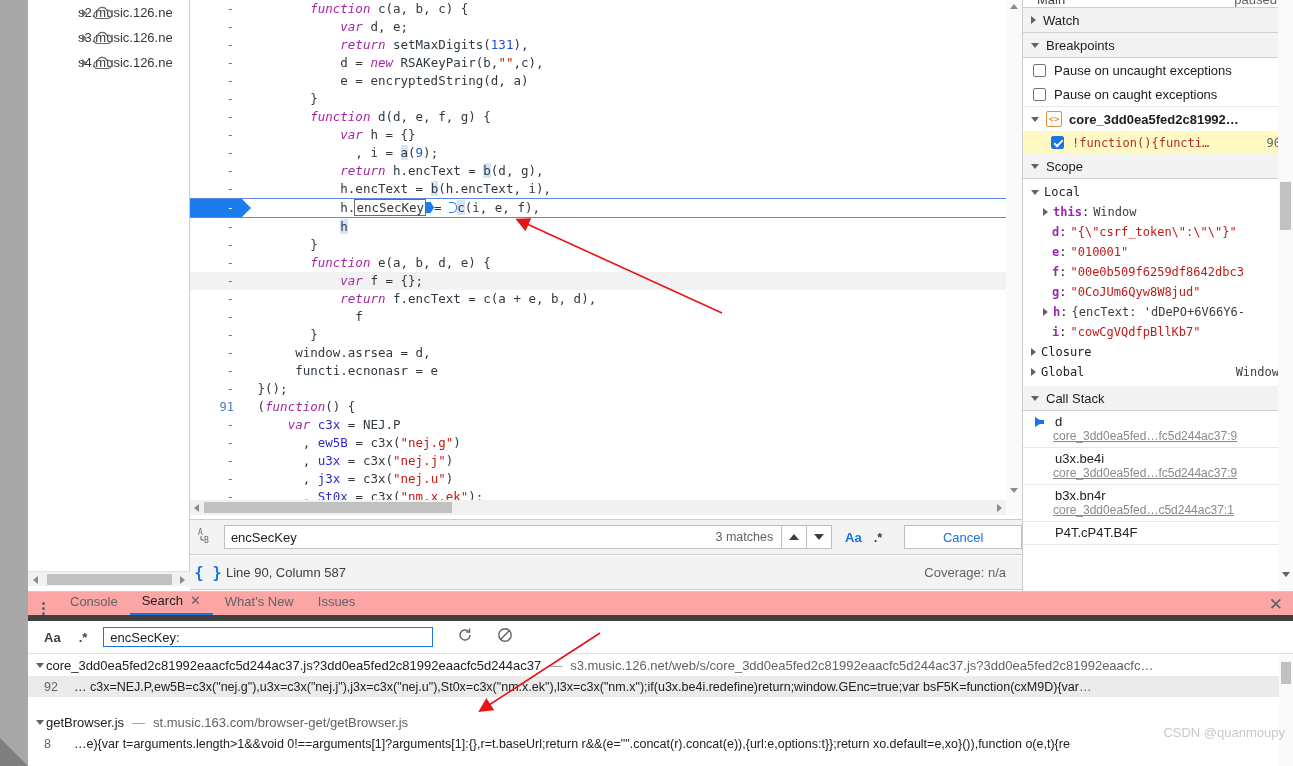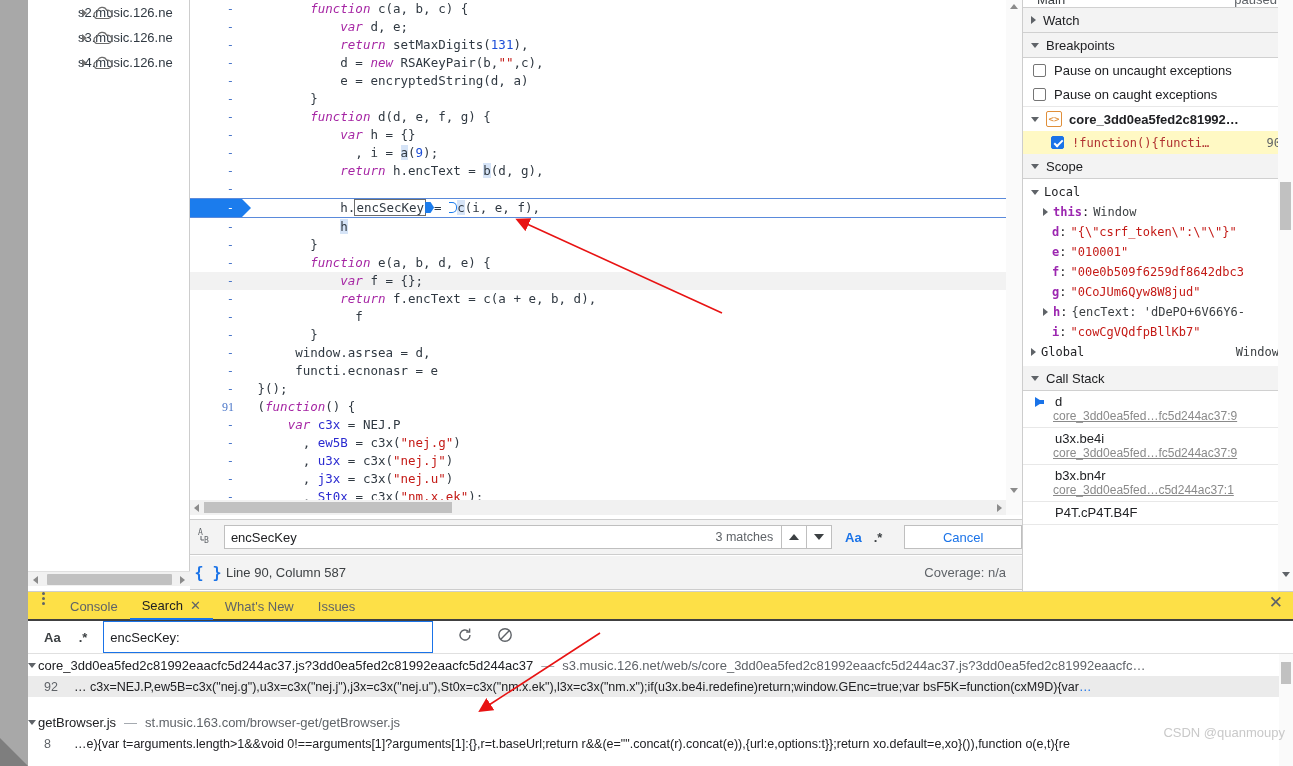--- a/index.html
+++ b/index.html
@@ -79,21 +79,21 @@
     position: relative; height: 18px; line-height: 18px;
     font-family: "DejaVu Sans Mono", monospace; font-size: 12.5px;
     white-space: pre; color: #303942;
   }
   .gutter {
     position: absolute; left: 0; top: 0; width: 52px; height: 100%;
     text-align: right; padding-right: 8px;
     color: #6e6e6e; font-family: "DejaVu Sans Mono", monospace; font-size: 12px;
   }
   .gutter.dash { color: #4a76c9; }
-  .gutter.num { color: #4a76c9; font-family: Liberation Serif, serif; }
+  .gutter.num { color: #4a76c9; }
   .code-txt { position: absolute; left: 60px; top: 0; }
   .code-line.alt { background: #f2f2f2; }
 
   
   .code-line.execline {
     background: #ffffff;
     border-top: 1px solid #5a8adb;
     border-bottom: 1px solid #5a8adb;
     height: 20px; line-height: 18px;
   }
@@ -301,22 +301,22 @@
     border-left: 4px solid transparent; border-right: 4px solid transparent;
     border-top: 5px solid #5f6368;
   }
 
   
   .drawer {
     position: absolute; left: 28px; top: 591px; width: 1265px; height: 175px;
     background: #ffffff; border-top: 1px solid #cdcdcd;
   }
   .drawer-tabs {
-    height: 29px; display: flex; align-items: flex-start;
-    border-bottom: 2px solid #404040; background: #fde047;
+    height: 29px; display: flex; align-items: flex-end;
+    border-bottom: 6px solid #404040; background: #fca5a5;
   }
   .kebab {
     width: 30px; display: flex; flex-direction: column; align-items: center;
     justify-content: center; gap: 2px; cursor: default;
   }
   .kebab i { width: 3px; height: 3px; background: #5f6368; border-radius: 50%; display: block; }
   .dtab {
     padding: 0 12px; height: 28px; display: flex; align-items: center;
     font-size: 13px; color: #5f6368; cursor: default;
   }
@@ -325,33 +325,33 @@
   .drawer-close {
     margin-left: auto; margin-right: 10px; font-size: 17px; color: #5f6368; cursor: default;
   }
   .search-toolbar {
     height: 33px; display: flex; align-items: center;
     border-bottom: 1px solid #e0e0e0; background: #ffffff;
   }
   .st-aa { margin-left: 16px; font-weight: bold; font-size: 13px; color: #3c4043; cursor: default; }
   .st-re { margin-left: 18px; font-weight: bold; font-size: 13px; color: #3c4043; cursor: default; }
   .st-input {
-    margin-left: 16px; width: 330px; height: 32px;
+    margin-left: 16px; width: 330px; height: 20px;
     border: 1px solid #1a73e8; background: #fff;
   }
   .st-input input {
     border: none; outline: none; width: 100%; height: 100%;
     padding-left: 6px; font-size: 13px; color: #202124;
     font-family: "Liberation Sans", sans-serif; background: transparent;
   }
   .st-icon { margin-left: 24px; font-size: 17px; color: #5f6368; cursor: default; }
 
   .results { position: relative; height: 112px; overflow: hidden; }
   .res-file {
-    height: 22px; display: flex; align-items: center; 
+    height: 22px; display: flex; align-items: center; padding-left: 8px;
     font-size: 13px; white-space: nowrap;
   }
   .res-file .tri { margin-right: 2px; }
   .res-file .name { color: #202124; }
   .res-file .dash { color: #9aa0a6; margin: 0 8px; }
   .res-file .url { color: #5f6368; }
   .res-line {
     height: 21px; display: flex; align-items: center; padding-left: 28px;
     font-size: 12.5px; white-space: nowrap; background: #ebebeb; color: #202124;
   }
@@ -418,21 +418,21 @@
         <div class="code-line"><span class="gutter dash">-</span><span class="code-txt">        <span class="tok-kw">function </span><span class="tok-var">c(a, b, c) {</span></span></div>
         <div class="code-line"><span class="gutter dash">-</span><span class="code-txt">            <span class="tok-kw">var </span><span class="tok-var">d, e;</span></span></div>
         <div class="code-line"><span class="gutter dash">-</span><span class="code-txt">            <span class="tok-kw">return </span><span class="tok-var">setMaxDigits(</span><span class="tok-num">131</span><span class="tok-var">),</span></span></div>
         <div class="code-line"><span class="gutter dash">-</span><span class="code-txt">            <span class="tok-var">d = </span><span class="tok-kw">new </span><span class="tok-var">RSAKeyPair(b,</span><span class="tok-str">""</span><span class="tok-var">,c),</span></span></div>
         <div class="code-line"><span class="gutter dash">-</span><span class="code-txt">            <span class="tok-var">e = encryptedString(d, a)</span></span></div>
         <div class="code-line"><span class="gutter dash">-</span><span class="code-txt">        <span class="tok-var">}</span></span></div>
         <div class="code-line"><span class="gutter dash">-</span><span class="code-txt">        <span class="tok-kw">function </span><span class="tok-var">d(d, e, f, g) {</span></span></div>
         <div class="code-line"><span class="gutter dash">-</span><span class="code-txt">            <span class="tok-kw">var </span><span class="tok-var">h = {}</span></span></div>
         <div class="code-line"><span class="gutter dash">-</span><span class="code-txt">              <span class="tok-var">, i = </span><span class="tok-hl">a</span><span class="tok-var">(</span><span class="tok-num">9</span><span class="tok-var">);</span></span></div>
         <div class="code-line"><span class="gutter dash">-</span><span class="code-txt">            <span class="tok-kw">return </span><span class="tok-var">h.encText = </span><span class="tok-hl">b</span><span class="tok-var">(d, g),</span></span></div>
-        <div class="code-line"><span class="gutter dash">-</span></div>
+        <div class="code-line"><span class="gutter dash">-</span><span class="code-txt">            <span class="tok-var">h.encText = </span><span class="tok-hl">b</span><span class="tok-var">(h.encText, i),</span></span></div>
         <div class="code-line execline"><span class="gutter-bg"></span><span class="gutter dash">-</span><span class="code-txt">            <span class="tok-var">h.</span><span class="sel-box">encSecKey</span><span class="inline-chip"></span><span class="tok-var">= </span><span class="inline-chip hollow"></span><span class="tok-hl">c</span><span class="tok-var">(i, e, f),</span></span></div>
         <div class="code-line"><span class="gutter dash">-</span><span class="code-txt">            <span class="tok-hl">h</span></span></div>
         <div class="code-line"><span class="gutter dash">-</span><span class="code-txt">        <span class="tok-var">}</span></span></div>
         <div class="code-line"><span class="gutter dash">-</span><span class="code-txt">        <span class="tok-kw">function </span><span class="tok-var">e(a, b, d, e) {</span></span></div>
         <div class="code-line alt"><span class="gutter dash">-</span><span class="code-txt">            <span class="tok-kw">var </span><span class="tok-var">f = {};</span></span></div>
         <div class="code-line"><span class="gutter dash">-</span><span class="code-txt">            <span class="tok-kw">return </span><span class="tok-var">f.encText = c(a + e, b, d),</span></span></div>
         <div class="code-line"><span class="gutter dash">-</span><span class="code-txt">              <span class="tok-var">f</span></span></div>
         <div class="code-line"><span class="gutter dash">-</span><span class="code-txt">        <span class="tok-var">}</span></span></div>
         <div class="code-line"><span class="gutter dash">-</span><span class="code-txt">      <span class="tok-var">window.asrsea = d,</span></span></div>
         <div class="code-line"><span class="gutter dash">-</span><span class="code-txt">      <span class="tok-var">functi.ecnonasr = e</span></span></div>
@@ -572,20 +572,24 @@
           </div>
           <div class="scope-row" style="padding-left: 20px;">
             <span style="display:inline-block;width:9px;flex:none;"></span>
             <span class="scope-key">i</span>
             <span class="scope-plain">:</span>
             <span class="scope-val">"cowCgVQdfpBllKb7"</span>
           </div>
         </div>
       <div class="scope-row" style="padding-left:8px;">
         <span class="tri right"></span>
+        <span class="scope-plain">Closure</span>
+      </div>
+      <div class="scope-row" style="padding-left:8px;">
+        <span class="tri right"></span>
         <span class="scope-plain">Global</span>
         <span class="scope-right">Window</span>
       </div>
     </div>
 
     <div class="sb-header" style="margin-top:4px;">
       <span class="tri down"></span>
       <span>Call Stack</span>
     </div>
     <div class="sb-body" id="callstack">

